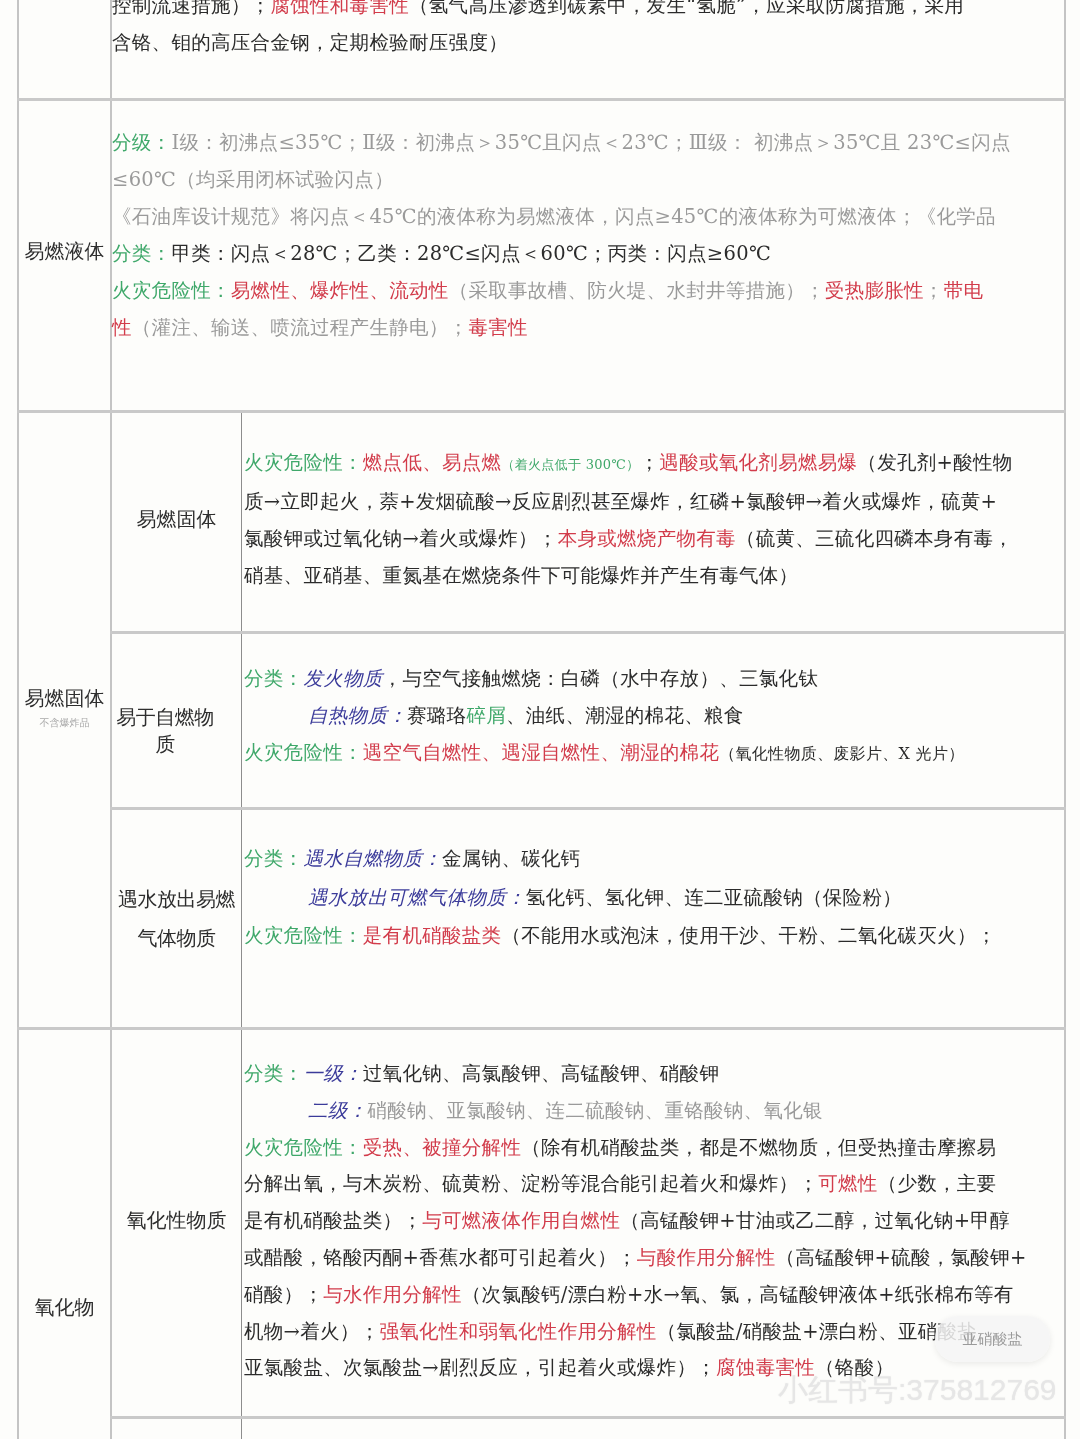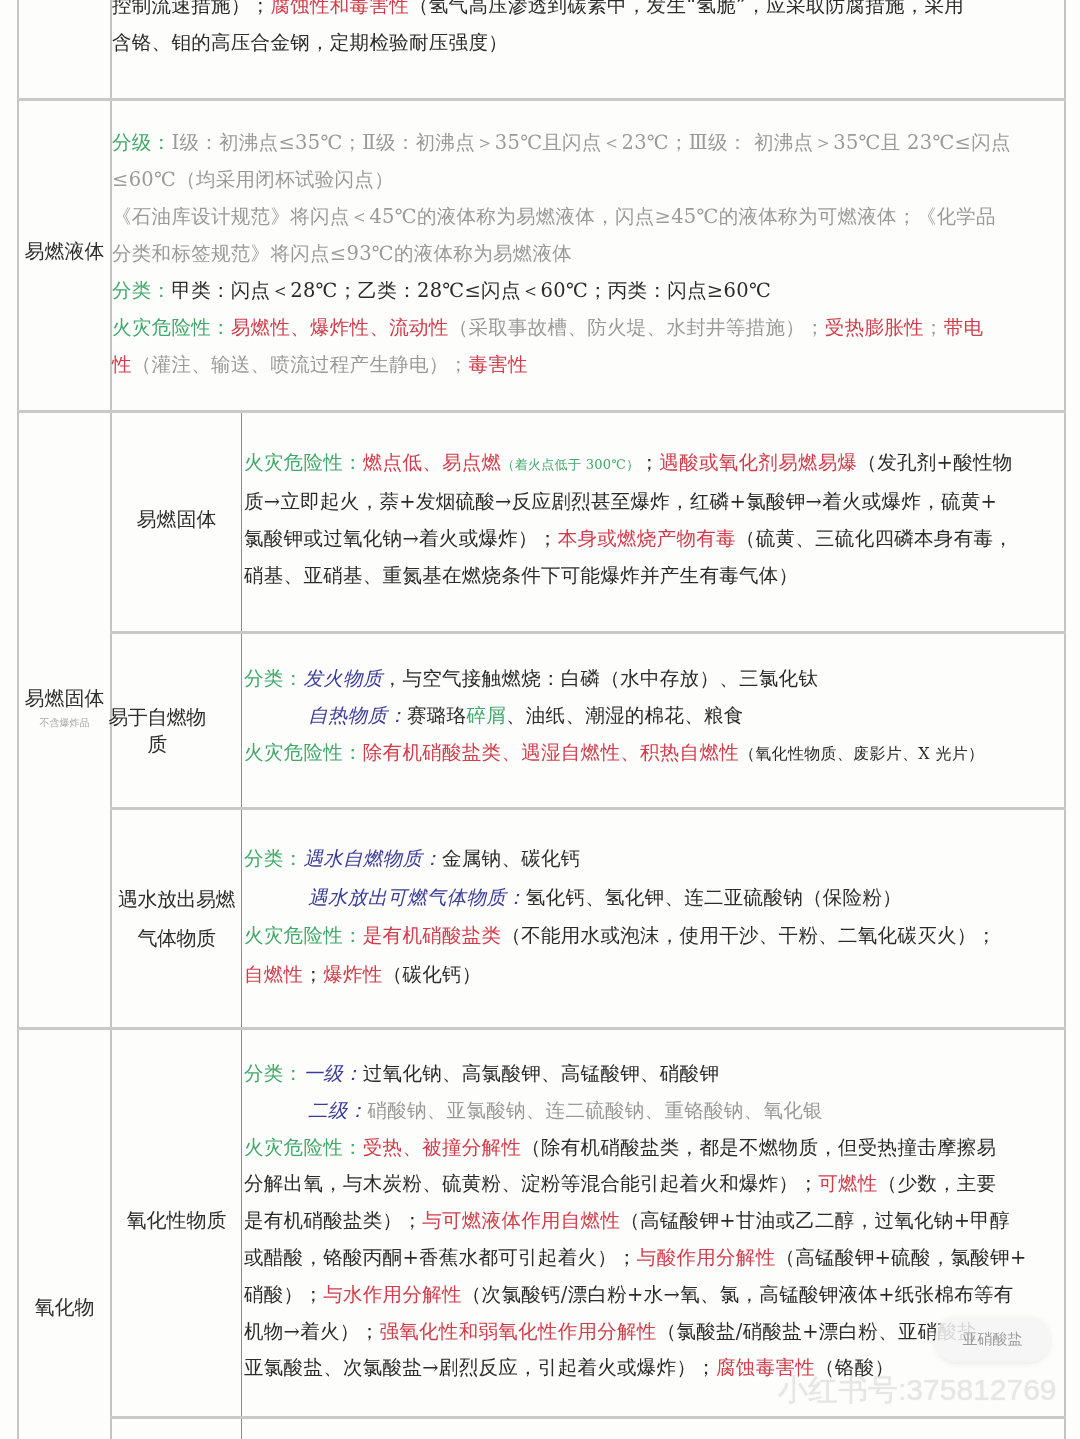--- a/index.html
+++ b/index.html
@@ -58,21 +58,20 @@
 
 <div class="cell label" style="left:19px; top:238px; width:91px;">
   <span>易燃液体</span>
 </div>
 <div class="cell content" style="left:112px; top:124px; width:952px;">
   <div class="gray">
     <span class="g">分级：</span><span>Ⅰ级：初沸点≤35℃；Ⅱ级：初沸点＞35℃且闪点＜23℃；Ⅲ级： 初沸点＞35℃且 23℃≤闪点</span>
   </div>
   <div class="gray">≤60℃（均采用闭杯试验闪点）</div>
   <div class="gray">《石油库设计规范》将闪点＜45℃的液体称为易燃液体，闪点≥45℃的液体称为可燃液体；《化学品</div>
-  <div class="gray">分类和标签规范》将闪点≤93℃的液体称为易燃液体</div>
   <div class="dark">
     <span class="g">分类：</span><span>甲类：闪点＜28℃；乙类：28℃≤闪点＜60℃；丙类：闪点≥60℃</span>
   </div>
   <div>
     <span class="g">火灾危险性：</span><span><span class="r">易燃性、爆炸性、流动性</span><span class="gray">（采取事故槽、防火堤、水封井等措施）；</span><span class="r">受热膨胀性</span><span class="gray">；</span><span class="r">带电</span></span>
   </div>
   <div><span class="r">性</span><span class="gray">（灌注、输送、喷流过程产生静电）；</span><span class="r">毒害性</span></div>
 </div>
 
 <div class="cell" style="left:19px; top:685px; width:91px; text-align:center;">
@@ -85,50 +84,49 @@
 </div>
 <div class="cell content" style="left:244px; top:444px; width:822px;">
   <div>
     <span class="g">火灾危险性：</span><span><span class="r">燃点低、易点燃</span><span class="g small">（着火点低于 300℃）</span><span class="dark">；</span><span class="r">遇酸或氧化剂易燃易爆</span><span class="dark">（发孔剂+酸性物</span></span>
   </div>
   <div class="dark">质→立即起火，萘+发烟硫酸→反应剧烈甚至爆炸，红磷+氯酸钾→着火或爆炸，硫黄+</div>
   <div><span class="dark">氯酸钾或过氧化钠→着火或爆炸）；</span><span class="r">本身或燃烧产物有毒</span><span class="dark">（硫黄、三硫化四磷本身有毒，</span></div>
   <div class="dark">硝基、亚硝基、重氮基在燃烧条件下可能爆炸并产生有毒气体）</div>
 </div>
 
-<div class="cell label" style="left:103px; top:704px; width:108px; letter-spacing:-0.5px;">
+<div class="cell label" style="left:111px; top:704px; width:108px; letter-spacing:-0.5px;">
   <span>易于自燃物质</span>
 </div>
 <div class="cell content" style="left:244px; top:660px; width:822px;">
   <div>
     <span class="g">分类：</span><span><span class="b">发火物质</span><span class="dark">，与空气接触燃烧：白磷（水中存放）、三氯化钛</span></span>
   </div>
   <div>
     <span class="indent"></span><span><span class="b">自热物质：</span><span class="dark">赛璐珞</span><span class="g">碎屑</span><span class="dark">、油纸、潮湿的棉花、粮食</span></span>
   </div>
   <div>
-    <span class="g">火灾危险性：</span><span><span class="r">除有机硝酸盐类、遇湿自燃性、积热自燃性</span><span class="dark" style="font-size: 16px;">（氧化性物质、废影片、X 光片）</span></span>
+    <span class="g">火灾危险性：</span><span><span class="r">遇空气自燃性、遇湿自燃性、潮湿的棉花</span><span class="dark" style="font-size: 16px;">（氧化性物质、废影片、X 光片）</span></span>
   </div>
 </div>
 
 <div class="cell label" style="left:111px; top:880px; width:131px; line-height:39px; letter-spacing:-0.5px;">
   <div>遇水放出易燃</div>
   <div>气体物质</div>
 </div>
 <div class="cell content" style="left:244px; top:840px; width:822px; line-height:38.5px;">
   <div>
     <span class="g">分类：</span><span><span class="b">遇水自燃物质：</span><span class="dark">金属钠、碳化钙</span></span>
   </div>
   <div>
     <span class="indent"></span><span><span class="b">遇水放出可燃气体物质：</span><span class="dark">氢化钙、氢化钾、连二亚硫酸钠（保险粉）</span></span>
   </div>
   <div>
     <span class="g">火灾危险性：</span><span><span class="r">是有机硝酸盐类</span><span class="dark">（不能用水或泡沫，使用干沙、干粉、二氧化碳灭火）；</span></span>
   </div>
-  <div><span class="r">自燃性</span><span class="dark">；</span><span class="r">爆炸性</span><span class="dark">（碳化钙）</span></div>
 </div>
 
 <div class="cell label" style="left:19px; top:1294px; width:91px;">
   <span>氧化物</span>
 </div>
 <div class="cell label" style="left:111px; top:1207px; width:131px;">
   <span>氧化性物质</span>
 </div>
 <div class="cell content" style="left:244px; top:1056px; width:822px; line-height:36.8px;">
   <div>

